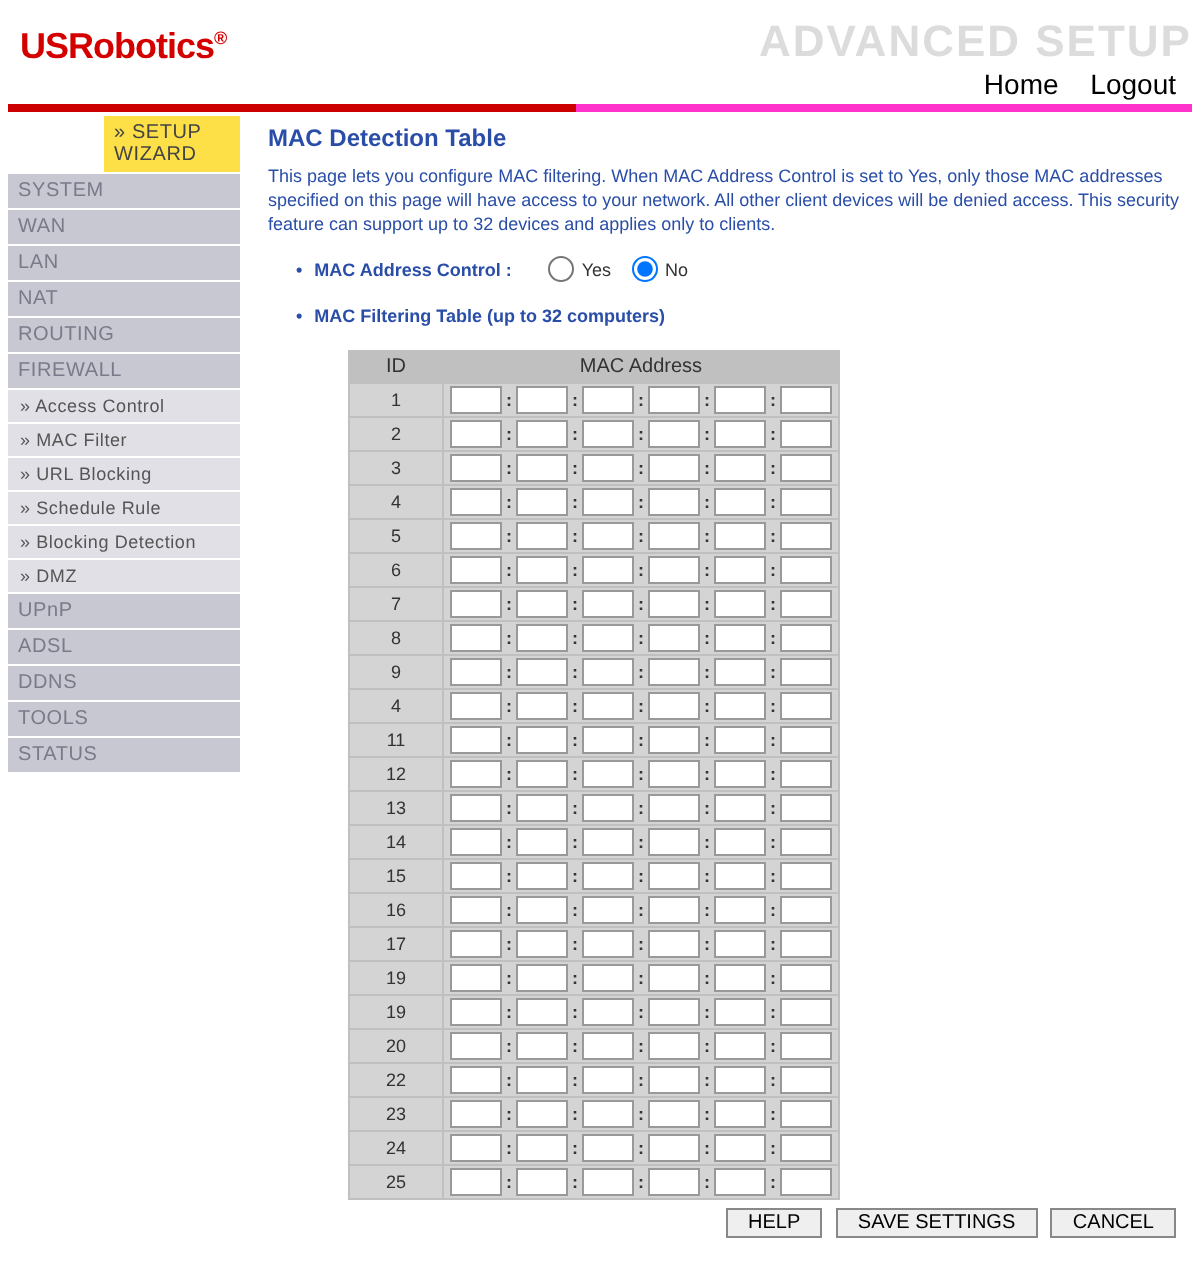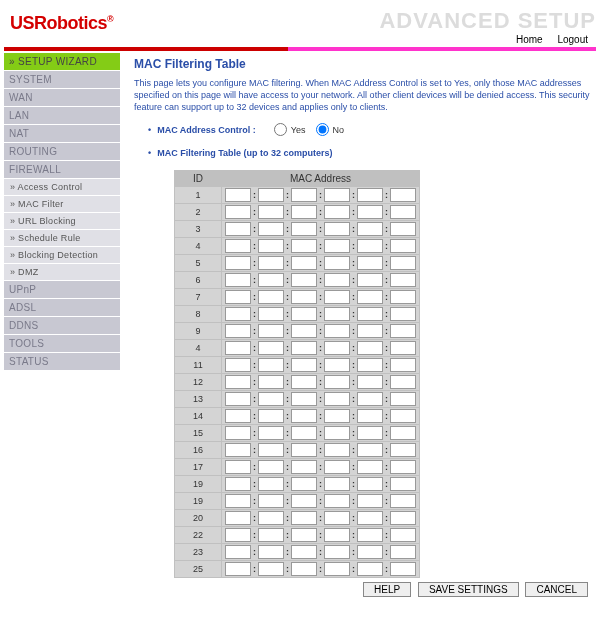--- a/index.html
+++ b/index.html
@@ -30,21 +30,21 @@
   }
   .logo sup { font-size: 9px; }
   .banner {
     font-family: Arial, sans-serif;
     font-size: 22px;
     font-weight: bold;
     color: #dcdcdc;
     letter-spacing: 1px;
   }
   .toplinks {
-    font-size: 10px;
+    font-size: 14px;
     color: #000;
     text-align: right;
     padding-right: 2px;
   }
   .toplinks span { padding: 0 6px; cursor: pointer; }
   .divider {
     height: 4px;
     display: flex;
     margin-top: 2px;
   }
@@ -68,22 +68,23 @@
     cursor: pointer;
     letter-spacing: 0.3px;
   }
   .nav-item.sub {
     background: #e0e0e6;
     color: #555;
     font-size: 9px;
     padding: 3px 5px 3px 6px;
   }
   .nav-item.sel {
-    background: #84cc16;
+    background: #fde047;
     color: #444;
+    margin-left: 48px;
   }
   .content {
     flex: 1;
     padding: 2px 6px 0 14px;
     overflow: hidden;
   }
   h1.title {
     color: #2a4ea8;
     font-size: 12px;
     font-weight: bold;
@@ -190,21 +191,21 @@
         <div class="nav-item sub">» Blocking Detection</div>
         <div class="nav-item sub">» DMZ</div>
         <div class="nav-item">UPnP</div>
         <div class="nav-item">ADSL</div>
         <div class="nav-item">DDNS</div>
         <div class="nav-item">TOOLS</div>
         <div class="nav-item">STATUS</div>
       </div>
 
   <div class="content">
-    <h1 class="title">MAC Filtering Table</h1>
+    <h1 class="title">MAC Detection Table</h1>
     <div class="desc">This page lets you configure MAC filtering. When MAC Address Control is set to Yes, only those MAC addresses specified on this page will have access to your network. All other client devices will be denied access. This security feature can support up to 32 devices and applies only to clients.</div>
 
     <div class="bullet-row">
       <span class="dot">•</span>
       <span class="label">MAC Address Control :</span>
       <input type="radio" name="macctl" style="">
       <span class="opt">Yes</span>
       <input type="radio" name="macctl" checked="" style="">
       <span class="opt">No</span>
     </div>
@@ -305,20 +306,24 @@
               </tr>
               <tr>
                 <td class="idcell">22</td>
                 <td><input class="octet" style=""><span class="sep">:</span><input class="octet" style=""><span class="sep">:</span><input class="octet" style=""><span class="sep">:</span><input class="octet" style=""><span class="sep">:</span><input class="octet" style=""><span class="sep">:</span><input class="octet" style=""></td>
               </tr>
               <tr>
                 <td class="idcell">23</td>
                 <td><input class="octet" style=""><span class="sep">:</span><input class="octet" style=""><span class="sep">:</span><input class="octet" style=""><span class="sep">:</span><input class="octet" style=""><span class="sep">:</span><input class="octet" style=""><span class="sep">:</span><input class="octet" style=""></td>
               </tr>
               <tr>
+                <td class="idcell">24</td>
+                <td><input class="octet" style=""><span class="sep">:</span><input class="octet" style=""><span class="sep">:</span><input class="octet" style=""><span class="sep">:</span><input class="octet" style=""><span class="sep">:</span><input class="octet" style=""><span class="sep">:</span><input class="octet" style=""></td>
+              </tr>
+              <tr>
                 <td class="idcell">25</td>
                 <td><input class="octet" style=""><span class="sep">:</span><input class="octet" style=""><span class="sep">:</span><input class="octet" style=""><span class="sep">:</span><input class="octet" style=""><span class="sep">:</span><input class="octet" style=""><span class="sep">:</span><input class="octet" style=""></td>
               </tr>
             </tbody>
       </table>
     </div>
 
     <div class="footer-btns">
       <button>HELP</button>
       <button>SAVE SETTINGS</button>

